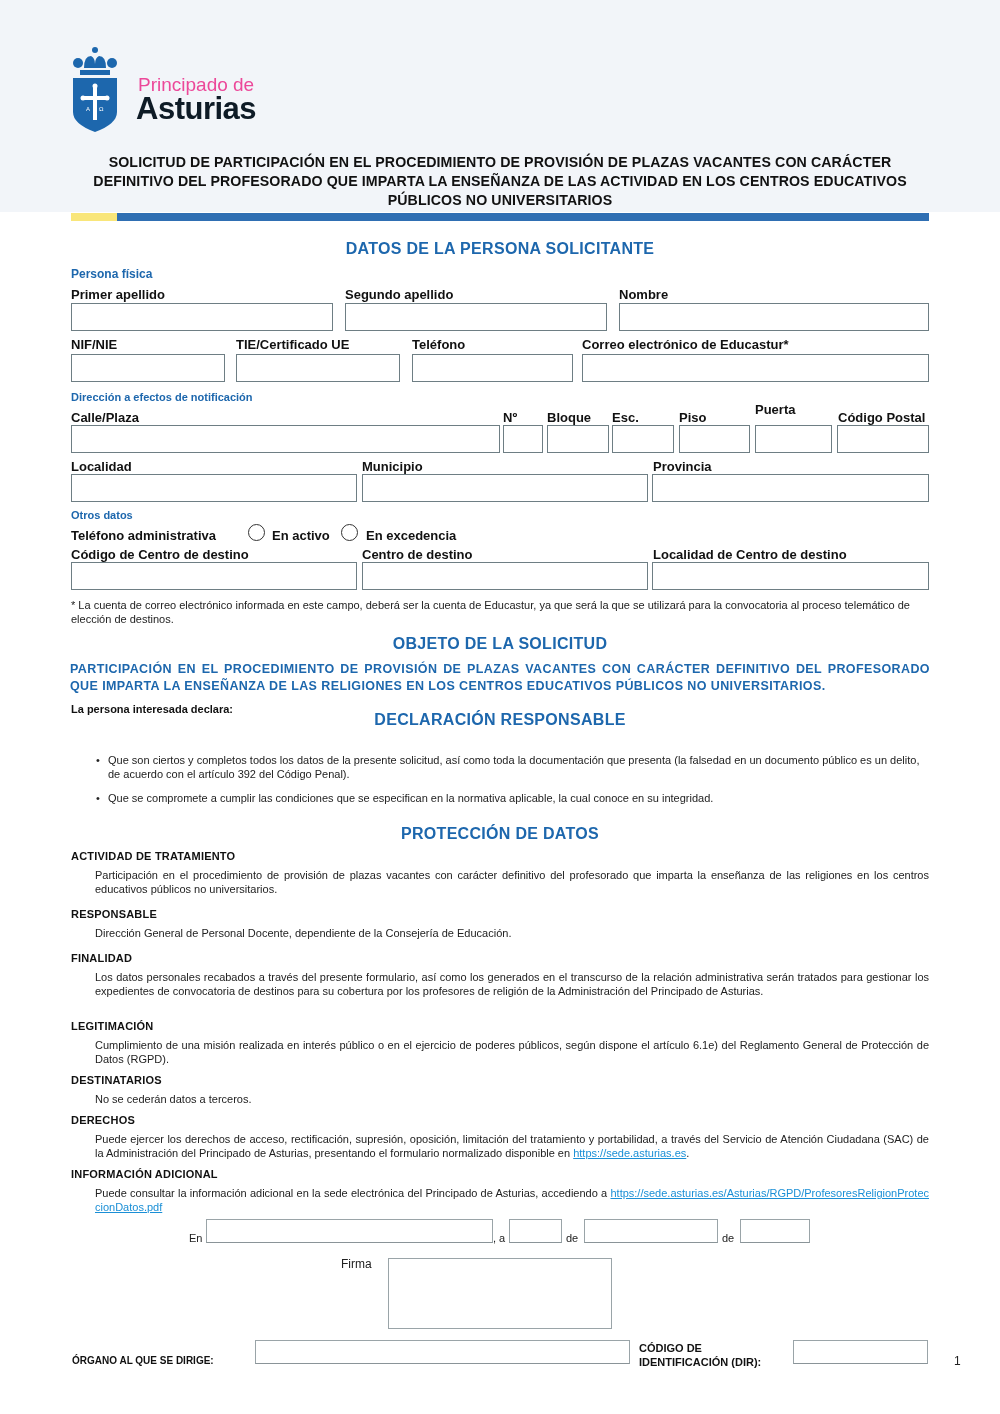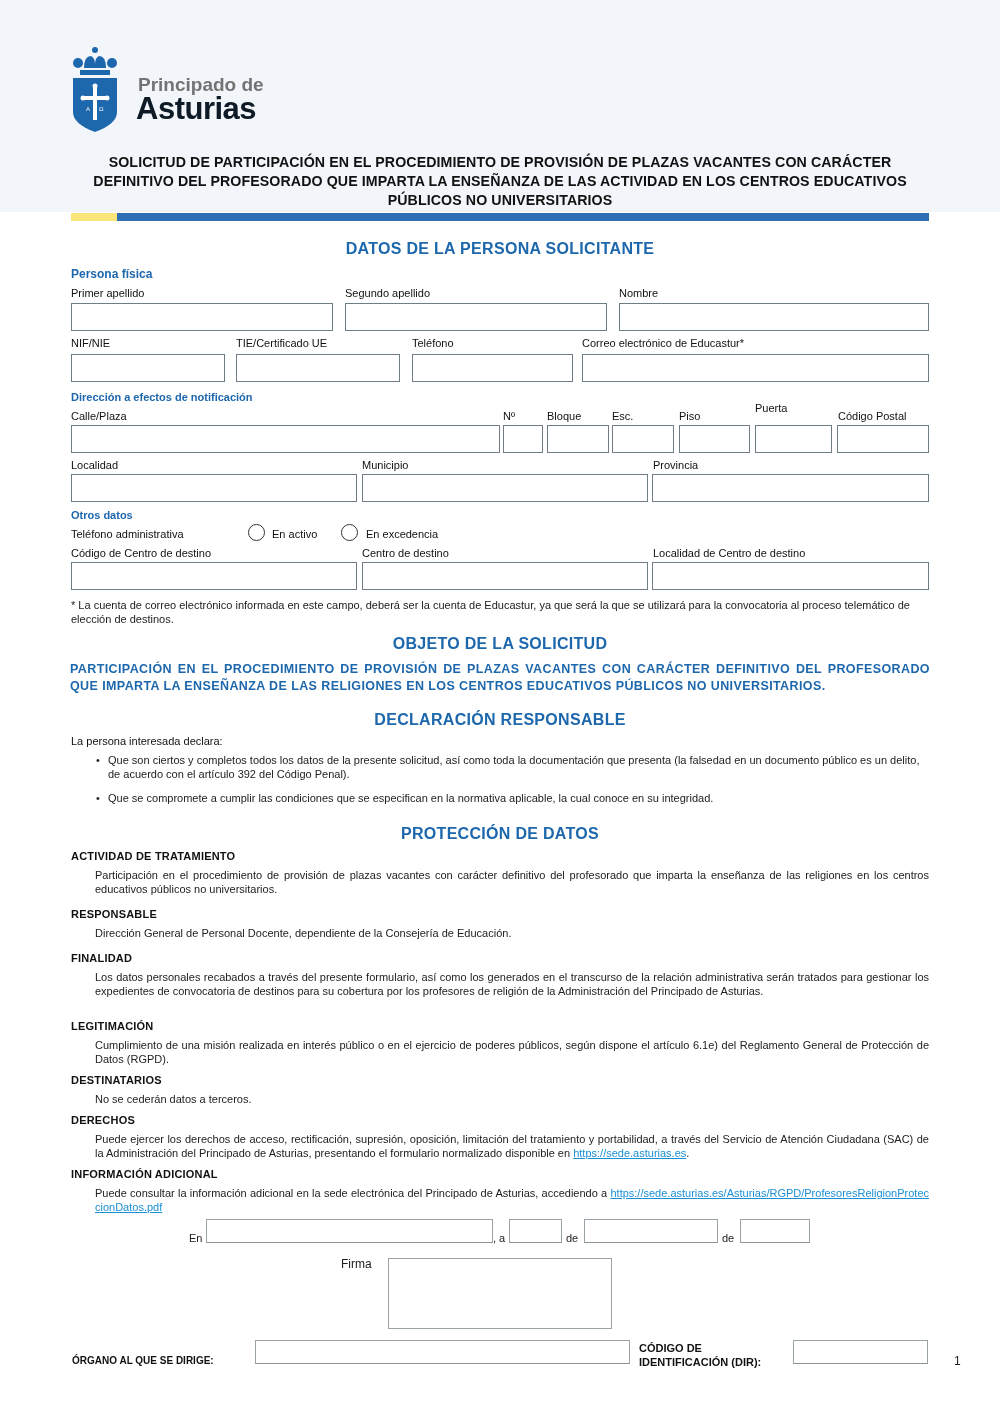--- a/index.html
+++ b/index.html
@@ -2,39 +2,39 @@
 <html><head>
 <meta charset="utf-8">
 <style>
   * { box-sizing: border-box; margin: 0; padding: 0; }
   html, body { width: 1000px; height: 1414px; background: #ffffff; }
   body { position: relative; font-family: "Liberation Sans", sans-serif; color: #111; overflow: hidden; }
 
   .header-band { position: absolute; left: 0; top: 0; width: 1000px; height: 212px; background: #f2f5f9; }
   .logo { position: absolute; left: 72px; top: 46px; width: 220px; height: 90px; }
   .logo-shield { position: absolute; left: 0; top: 0; width: 46px; height: 86px; }
-  .logo-text1 { position: absolute; left: 66px; top: 28px; font-size: 19px; font-weight: bold; color: #737373; }
+  .logo-text1 { position: absolute; left: 66px; top: 28px; font-size: 19px; font-weight: normal; color: #ec4899; }
   .logo-text2 { position: absolute; left: 64px; top: 45px; font-size: 31px; font-weight: bold; color: #0e1b26; letter-spacing: -0.5px; }
 
   .doc-title { position: absolute; left: 80px; top: 153px; width: 840px; text-align: center; font-size: 14.2px; font-weight: bold; line-height: 19px; color: #111; letter-spacing: 0.1px; }
 
   .color-bar { position: absolute; left: 71px; top: 213px; width: 858px; height: 8px; }
   .bar-yellow { position: absolute; left: 0; top: 0; width: 46px; height: 8px; background: #f9e67a; }
   .bar-blue { position: absolute; left: 46px; top: 0; width: 812px; height: 8px; background: #2f6fb3; }
 
   .section-title { position: absolute; left: 0; width: 1000px; text-align: center; font-size: 16px; font-weight: bold; color: #1d67ad; letter-spacing: 0.3px; }
   .subhead { position: absolute; font-size: 12px; font-weight: bold; color: #1d67ad; }
-  .flabel { position: absolute; font-size: 11px; font-weight: normal; color: #111; white-space: nowrap; }
+  .flabel { position: absolute; font-size: 13px; font-weight: bold; color: #111; white-space: nowrap; }
   .fbox { position: absolute; border: 1.5px solid #6e7e84; background: #fff; }
   .radio { position: absolute; width: 17px; height: 17px; border: 1.3px solid #333; border-radius: 50%; background: #fff; }
 
   .note { position: absolute; left: 71px; top: 598px; width: 860px; font-size: 11px; line-height: 14px; color: #222; }
   .objeto { position: absolute; left: 70px; top: 661px; width: 860px; font-size: 12.5px; font-weight: bold; color: #1d67ad; line-height: 16.5px; text-align: justify; letter-spacing: 0.4px; }
 
-  .decl-lead { position: absolute; left: 71px; top: 735px; font-size: 11px; font-weight: normal; color: #111; }
+  .decl-lead { position: absolute; left: 71px; top: 703px; font-size: 11px; font-weight: bold; color: #111; }
   .bullet { position: absolute; left: 108px; width: 822px; font-size: 11px; line-height: 14px; color: #222; }
   .bullet-dot { position: absolute; left: -12px; top: 0; }
 
   .pd-head { position: absolute; left: 71px; font-size: 11px; font-weight: bold; color: #111; letter-spacing: 0.2px; }
   .pd-text { position: absolute; left: 95px; width: 834px; font-size: 11px; line-height: 14px; color: #222; text-align: justify; }
   .link { color: #1a8fd6; text-decoration: underline; }
 
   .sig-label { position: absolute; font-size: 11px; color: #222; }
   .sig-box { position: absolute; border: 1px solid #9aa4a8; border-bottom: 1.5px solid #8a9498; background: #fff; }
   .firma-label { position: absolute; left: 341px; top: 1257px; font-size: 12px; color: #222; }

